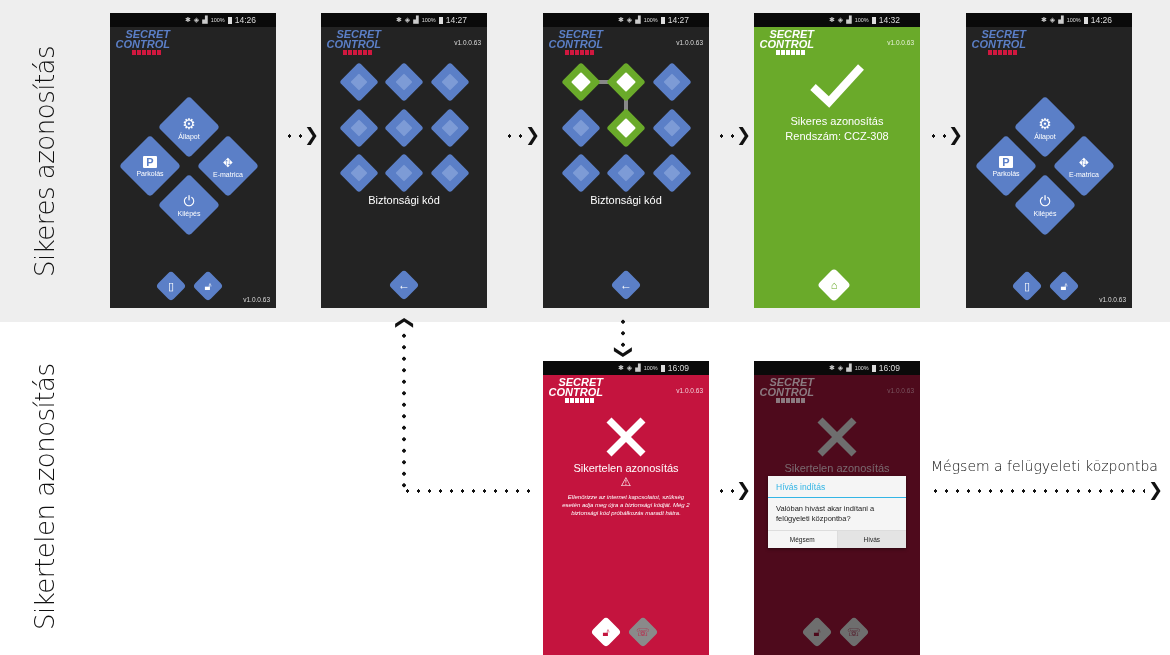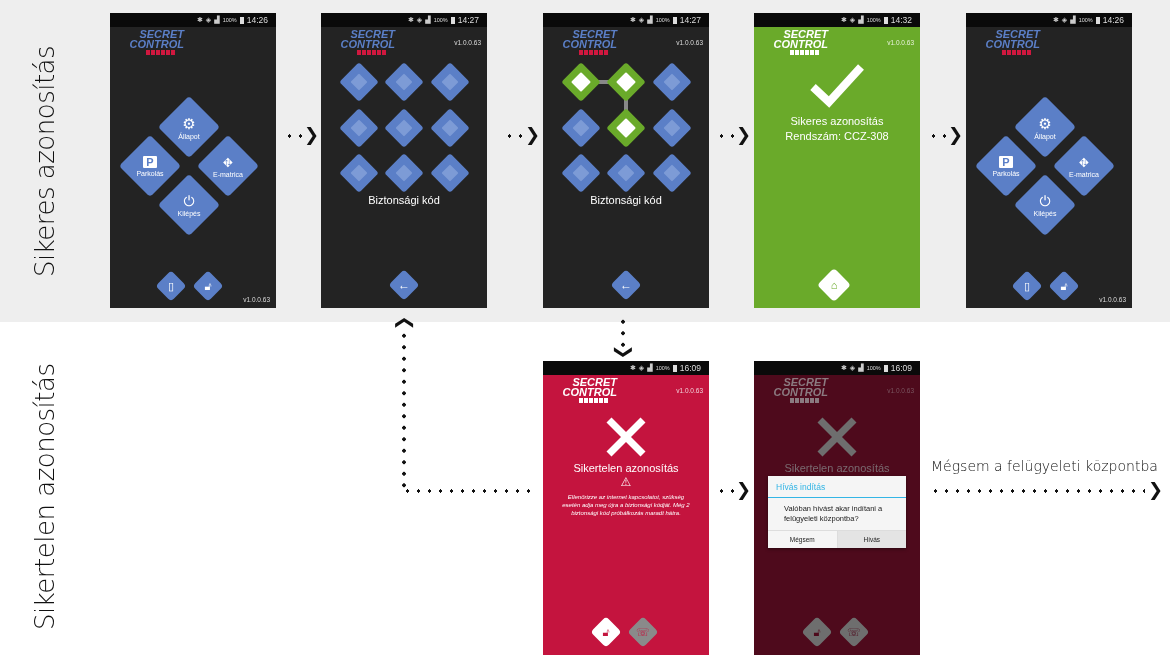--- a/index.html
+++ b/index.html
@@ -1,45 +1,45 @@
 <!DOCTYPE html>
 <html><head>
 <meta charset="utf-8">
 <style>
   * { box-sizing: border-box; margin: 0; padding: 0; }
   body { width: 1170px; height: 655px; background: #ffffff; position: relative; overflow: hidden; font-family: "Liberation Sans", sans-serif; }
   .band-top { position: absolute; left: 0; top: 0; width: 1170px; height: 322px; background: #eeeeee; }
   .row-label { position: absolute; font-family: "DejaVu Sans", sans-serif; font-size: 26px; color: #111; white-space: nowrap; transform: rotate(-90deg); transform-origin: left top; letter-spacing: -0.5px; font-weight: 300; }
   .phone { position: absolute; width: 166px; height: 295px; overflow: hidden; color: #fff; }
-  .statusbar { position: absolute; top: 0; left: 0; right: 0; height: 14px; background: #0a0a0a; font-size: 8.5px; color: #ddd; display: flex; justify-content: flex-end; align-items: center; padding-right: 8px; gap: 3px; }
+  .statusbar { position: absolute; top: 0; left: 0; right: 0; height: 14px; background: #0a0a0a; font-size: 8.5px; color: #ddd; display: flex; justify-content: flex-end; align-items: center; padding-right: 20px; gap: 3px; }
   .statusbar .sb-ic { font-size: 7px; color: #ccc; }
   .statusbar .pct { font-size: 5.5px; }
   .statusbar .batt { display: inline-block; width: 4px; height: 7px; background: #ddd; }
-  .logo { position: absolute; left: 14px; top: 17px; width: 60px; line-height: 9.5px; font-style: italic; font-weight: bold; font-size: 11px; text-align: right; }
+  .logo { position: absolute; left: 0; top: 17px; width: 60px; line-height: 9.5px; font-style: italic; font-weight: bold; font-size: 11px; text-align: right; }
   .logo .l1, .logo .l2 { display: block; color: #5b7fc7; }
   .logo .l3 { display: block; height: 5px; margin: 1px 8px 0 22px; background: repeating-linear-gradient(90deg, #d0183f 0 4px, transparent 4px 5px); }
   .logo.light .l1, .logo.light .l2 { color: #fff; }
   .logo.light .l3 { background: repeating-linear-gradient(90deg, #fff 0 4px, transparent 4px 5px); }
   .logo.dim .l1, .logo.dim .l2 { color: #8b7a80; }
   .logo.dim .l3 { background: repeating-linear-gradient(90deg, #8b7a80 0 4px, transparent 4px 5px); }
   .version { position: absolute; font-size: 6.5px; color: #ddd; }
   .diamond { position: absolute; transform: rotate(45deg); border-radius: 4px; }
   .diamond-content { position: absolute; display: flex; flex-direction: column; align-items: center; justify-content: center; color: #fff; font-size: 7px; text-align: center; }
   .dot-h { position: absolute; height: 4px; background-image: radial-gradient(circle, #111 1.6px, transparent 1.8px); background-size: 11px 4px; background-repeat: repeat-x; }
   .dot-v { position: absolute; width: 4px; background-image: radial-gradient(circle, #111 1.6px, transparent 1.8px); background-size: 4px 11.5px; background-repeat: repeat-y; }
   .chev { position: absolute; font-size: 18px; font-weight: bold; color: #111; line-height: 18px; font-family: "DejaVu Sans", sans-serif; }
   .side-text { position: absolute; font-family: "DejaVu Sans", sans-serif; font-size: 14px; color: #111; white-space: nowrap; font-weight: 300; }
   .center-text { position: absolute; left: 0; right: 0; text-align: center; color: #fff; }
   .pdot { position: absolute; width: 28px; height: 28px; transform: rotate(45deg); background: #5b7fc7; border-radius: 3px; }
   .pdot::after { content: ""; position: absolute; left: 8px; top: 8px; width: 12px; height: 12px; background: #7d9bd6; border-radius: 1px; }
   .pdot.on { background: #6aaa2a; }
   .pdot.on::after { background: #ffffff; left: 7px; top: 7px; width: 14px; height: 14px; }
   .dialog { position: absolute; left: 14px; top: 115px; width: 138px; background: #f5f5f5; color: #222; box-shadow: 0 1px 3px rgba(0,0,0,0.5); }
   .dialog .dt { color: #33b5e5; font-size: 8.5px; padding: 6px 8px 5px; border-bottom: 1.5px solid #33b5e5; }
-  .dialog .db { font-size: 7.5px; padding: 6px 16px; line-height: 10px; }
+  .dialog .db { font-size: 7.5px; padding: 6px 8px; line-height: 10px; }
   .dialog .dbtns { display: flex; border-top: 1px solid #ddd; }
   .dialog .dbtns div { flex: 1; text-align: center; font-size: 6.5px; padding: 5px 0; }
   .dialog .dbtns div + div { background: #e4e4e4; border-left: 1px solid #ddd; }
 </style>
 </head>
 <body>
 
 <div class="band-top"></div>
 
 <div class="row-label" style="left:30px; top:277px;">Sikeres azonosítás</div>

